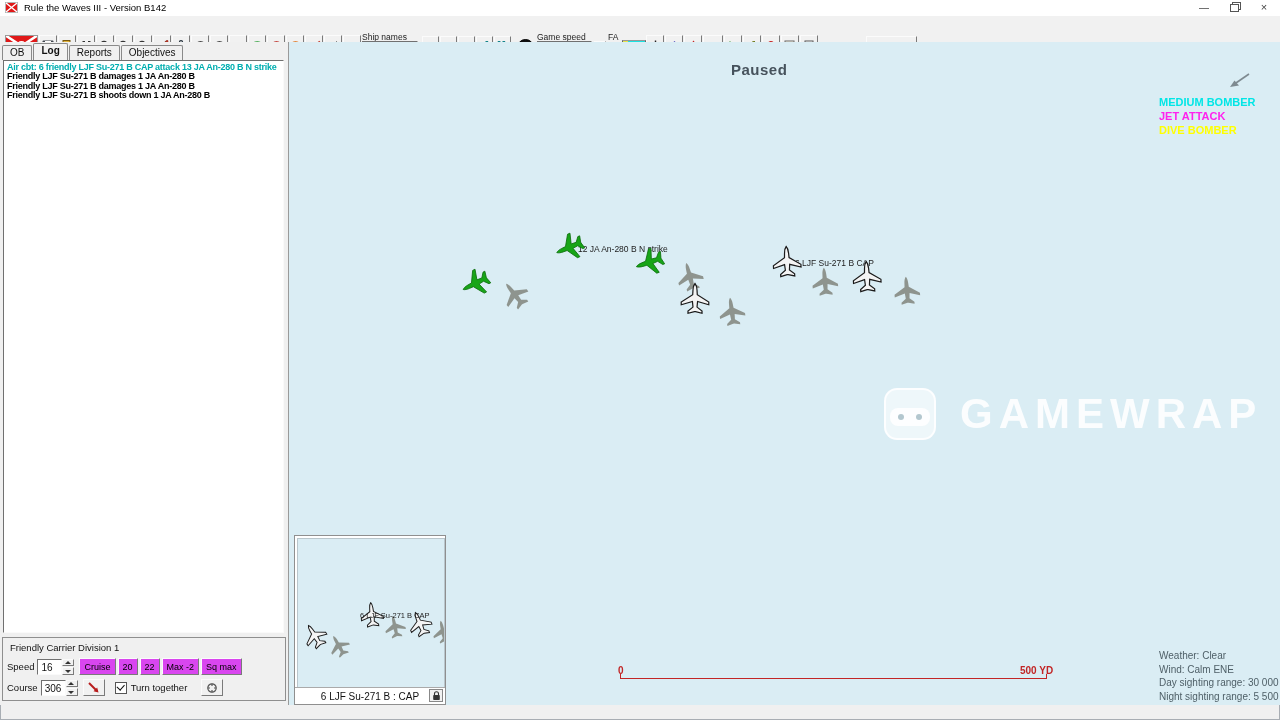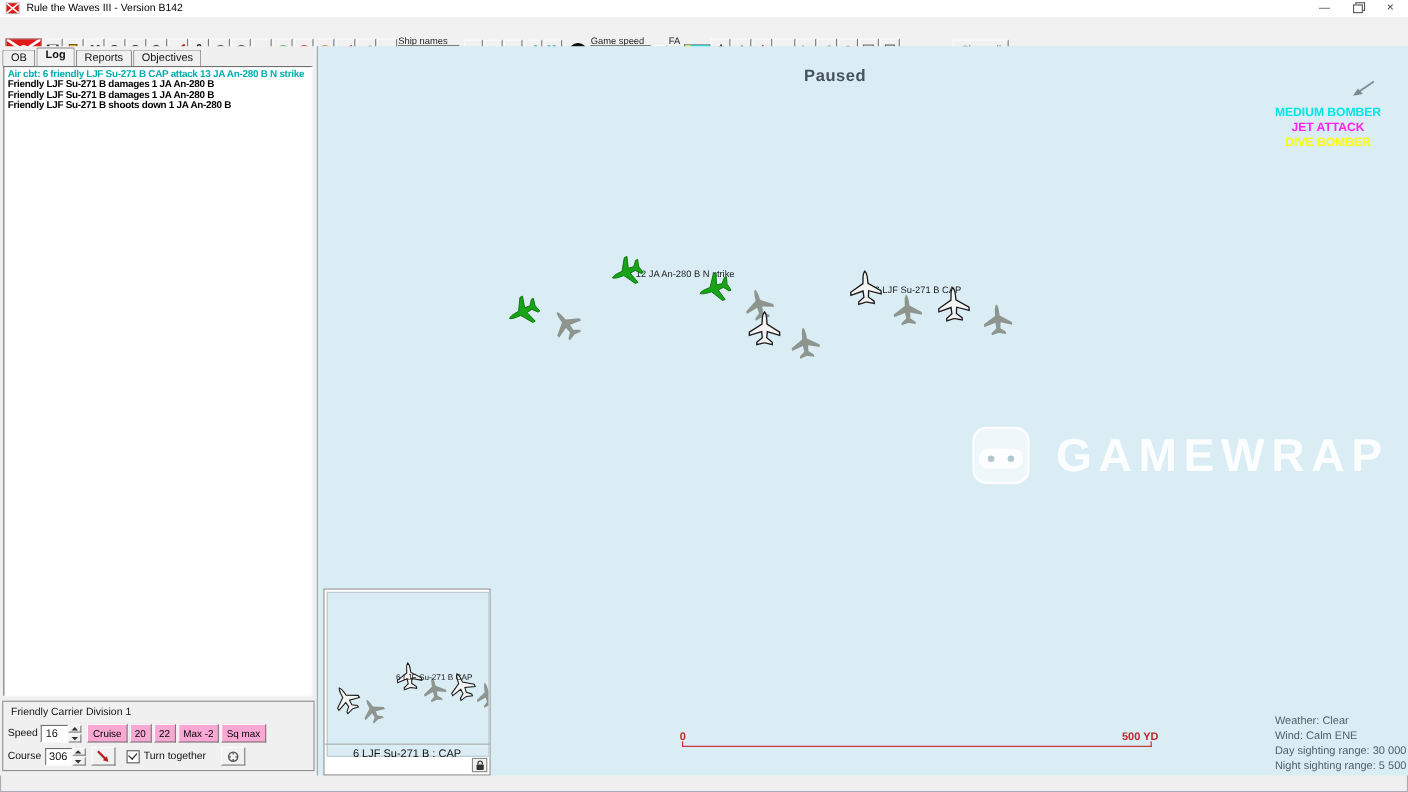--- a/index.html
+++ b/index.html
@@ -52,48 +52,48 @@
   #division-title{position:absolute;left:7px;top:4px;font-size:9.5px;}
   .ctl-row{position:absolute;left:4px;display:flex;align-items:center;}
   #row-speed{top:20px;} #row-course{top:41px;}
   .ctl-label{font-size:9.5px;margin-right:3px;}
   .edit{box-sizing:border-box;width:25px;height:16px;background:#fff;border:1px solid;border-color:#707070 #fafafa #fafafa #707070;
         font-size:10px;padding:2px 0 0 3px;}
   .edit-spin{position:relative;width:12px;height:16px;display:flex;flex-direction:column;gap:1px;margin-right:5px;}
   .edit-spin .sb{flex:1;background:#f1f1f1;border:1px solid;border-color:#fbfbfb #7a7a7a #7a7a7a #fbfbfb;position:relative;}
   .edit-spin .tri-u{left:1.5px;top:1.5px;}
   .edit-spin .tri-d{left:1.5px;top:1.5px;}
-  .sbtn{box-sizing:border-box;height:17px;background:#f9a8d4;border:1px solid;border-color:#fbfbfb #7a7a7a #7a7a7a #fbfbfb;
+  .sbtn{box-sizing:border-box;height:17px;background:#d946ef;border:1px solid;border-color:#fbfbfb #7a7a7a #7a7a7a #fbfbfb;
         font-size:9px;padding:0 4px;margin-right:2px;font-family:"Liberation Sans",sans-serif;}
   .ibtn{box-sizing:border-box;width:22px;height:17px;background:#f1f1f1;border:1px solid;border-color:#fbfbfb #7a7a7a #7a7a7a #fbfbfb;
         display:flex;align-items:center;justify-content:center;margin-right:2px;}
   #turn-check{width:10px;height:10px;background:#fff;border:1px solid #555;position:relative;margin:0 4px 0 8px;}
   #turn-check .chk{position:absolute;left:1.5px;top:1px;width:6px;height:3.5px;border-left:1.6px solid #111;border-bottom:1.6px solid #111;transform:rotate(-48deg);}
   #turn-label{font-size:9.5px;margin-right:14px;}
   
   #map{position:absolute;left:289px;top:42px;width:991px;height:663px;background:#daedf4;}
   #paused{position:absolute;left:731px;top:61px;font-size:15px;font-weight:bold;color:#46525c;letter-spacing:0.5px;}
-  #legend{position:absolute;left:1159px;top:95px;font-size:11px;font-weight:bold;line-height:14px;white-space:nowrap;text-align:center;}
+  #legend{position:absolute;left:1159px;top:95px;font-size:11px;font-weight:bold;line-height:14px;white-space:nowrap;}
   #wind-arrow{position:absolute;left:1226px;top:70px;}
   #watermark{position:absolute;left:884px;top:388px;display:flex;align-items:center;gap:24px;pointer-events:none;}
   #wm-logo{width:52px;height:52px;border-radius:13px;background:rgba(255,255,255,0.55);border:2px solid rgba(255,255,255,0.85);box-sizing:border-box;position:relative;}
   #wm-text{font-size:42px;font-weight:900;letter-spacing:6px;color:rgba(255,255,255,0.88);font-family:"Liberation Sans",sans-serif;}
   .unit-label{position:absolute;font-size:8.5px;color:#1c1c1c;white-space:nowrap;z-index:3;}
   #map-svg{position:absolute;left:289px;top:42px;z-index:4;}
   #scale-0{position:absolute;left:618px;top:665px;font-size:10px;font-weight:bold;color:#c22525;}
   #scale-500{position:absolute;left:1020px;top:665px;font-size:10px;font-weight:bold;color:#c22525;}
   #scale-line{position:absolute;left:620px;top:674px;width:427px;height:5px;box-sizing:border-box;
               border-left:1px solid #c22525;border-right:1px solid #c22525;border-bottom:1px solid #c22525;}
   #weather{position:absolute;left:1159px;top:649px;font-size:10px;color:#4f6068;line-height:13.5px;white-space:nowrap;}
   
   #minimap{position:absolute;left:294px;top:535px;width:152px;height:170px;background:#fff;border:1px solid #8f8f8f;box-sizing:border-box;z-index:5;}
   #mini-area{position:absolute;left:2px;top:2px;width:146px;height:148px;background:#daedf4;border:1px solid #b9c6cc;}
   #mini-svg{position:absolute;left:0;top:0;}
   #mini-label{position:absolute;left:62px;top:72px;font-size:7.5px;color:#1c1c1c;white-space:nowrap;z-index:2;}
-  #mini-caption{position:absolute;left:0;top:140px;width:150px;height:17px;border-top:1px solid #aaa;font-size:10px;text-align:center;line-height:17px;}
+  #mini-caption{position:absolute;left:0;top:151px;width:150px;height:17px;border-top:1px solid #aaa;font-size:10px;text-align:center;line-height:17px;}
   #mini-lock-btn{position:absolute;right:2px;top:153px;width:14px;height:13px;background:#f1f1f1;border:1px solid #888;box-sizing:border-box;display:flex;align-items:center;justify-content:center;}
   
   #statusbar{position:absolute;left:0;top:705px;width:1280px;height:15px;background:#f0f0f0;border-top:1px solid #cfcfcf;display:flex;}
   .sb-cell{box-sizing:border-box;height:13px;margin-top:1px;border:1px solid;border-color:#b0b0b0 #fdfdfd #fdfdfd #b0b0b0;
            font-size:9.5px;padding:0 0 0 4px;white-space:nowrap;overflow:hidden;color:#222;line-height:12px;margin-right:1px;}
   .sb-fill{flex:1;}
   .icon-glyph{font-size:10px;font-weight:bold;}
 </style>
 </head>
 <body>

